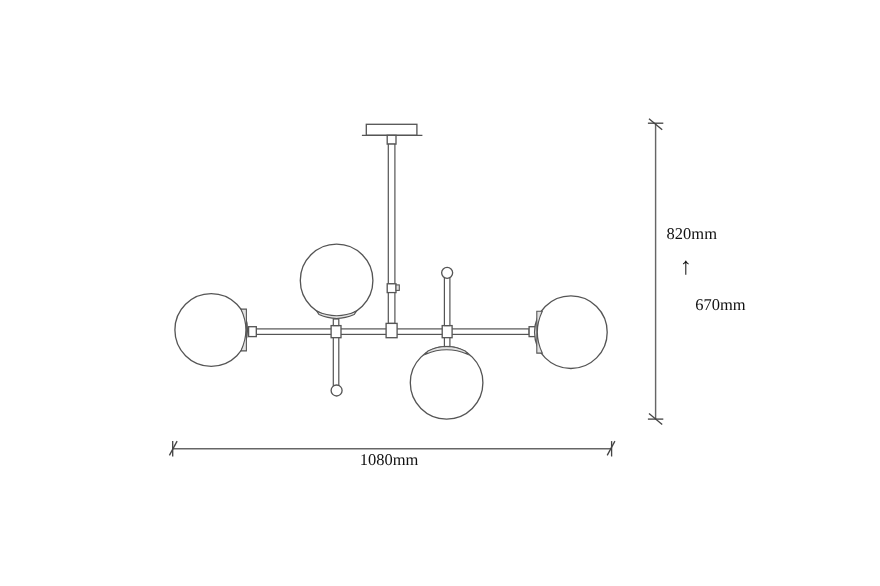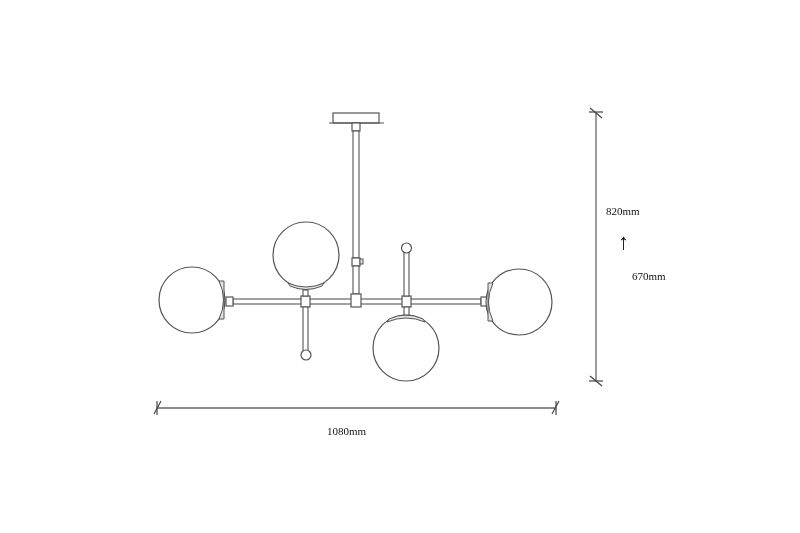--- a/index.html
+++ b/index.html
@@ -3,21 +3,21 @@
   <meta charset="utf-8">
   <style>
     html, body { margin: 0; padding: 0; background: #ffffff; }
     body { width: 800px; height: 533px; position: relative; overflow: hidden; }
     .canvas { position: absolute; left: 0; top: 0; width: 800px; height: 533px; }
     .stroke { stroke: #555555; stroke-width: 1.2; fill: #ffffff; }
     .rod { stroke: #555555; stroke-width: 1.1; fill: #ffffff; }
     .cap { stroke: #555555; stroke-width: 1; fill: #e2e2e2; }
     .dim { stroke: #666666; stroke-width: 1.3; fill: none; }
     .tick { stroke: #444444; stroke-width: 1.2; fill: none; }
-    .lbl { position: absolute; font-family: "Liberation Serif", "DejaVu Serif", serif; color: #111; font-size: 11px; white-space: nowrap; }
+    .lbl { position: absolute; font-family: "Liberation Serif", "DejaVu Serif", serif; color: #111; font-size: 15px; white-space: nowrap; }
   </style>
 </head>
 <body>
 
 <div class="canvas">
   <svg width="800" height="533" viewBox="0 0 800 533" xmlns="http://www.w3.org/2000/svg">
 
     <g>
       <rect class="stroke" x="333" y="113" width="46" height="10"></rect>
       <line class="rod" x1="329" y1="123" x2="384" y2="123"></line>
@@ -82,17 +82,17 @@
 
     <g>
       <line class="dim" x1="596" y1="112" x2="596" y2="381"></line>
       <line class="tick" x1="590" y1="108" x2="602" y2="118"></line>
       <line class="tick" x1="589" y1="112" x2="603" y2="112"></line>
       <line class="tick" x1="590" y1="376" x2="602" y2="386"></line>
       <line class="tick" x1="589" y1="381" x2="603" y2="381"></line>
     </g>
   </svg>
 
-  <span class="lbl" style="left:327px; top:425px;">1080mm</span>
+  <span class="lbl" style="left:327px; top:411px;">1080mm</span>
   <span class="lbl" style="left:606px; top:205px;">820mm</span>
   <span class="lbl" style="left:618px; top:229px; font-size:22px; font-weight:bold;">↑</span>
   <span class="lbl" style="left:608px; top:270px;margin-left:24px;">670mm</span>
 </div>
 
 </body></html>

